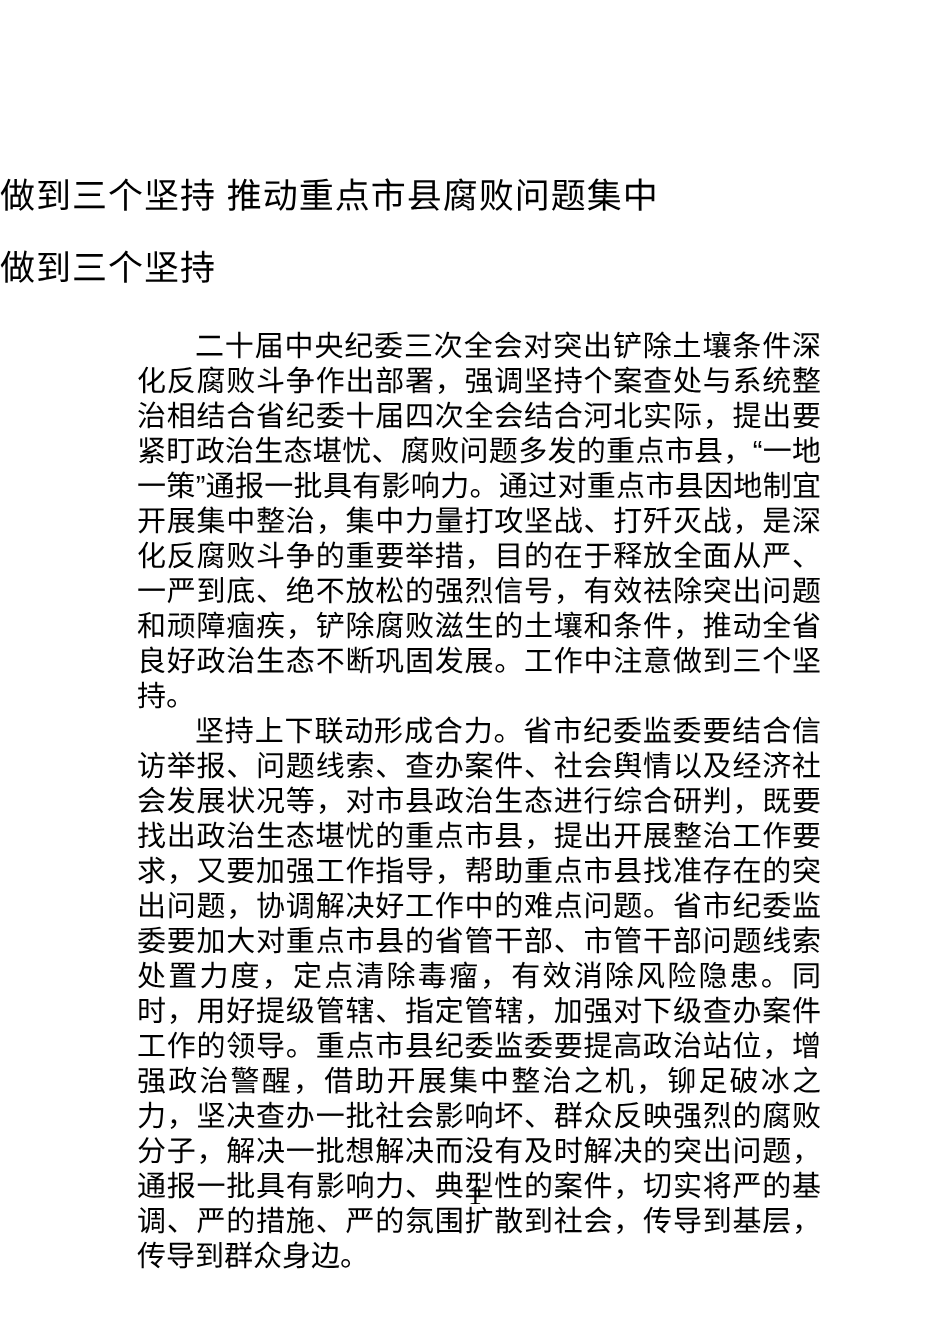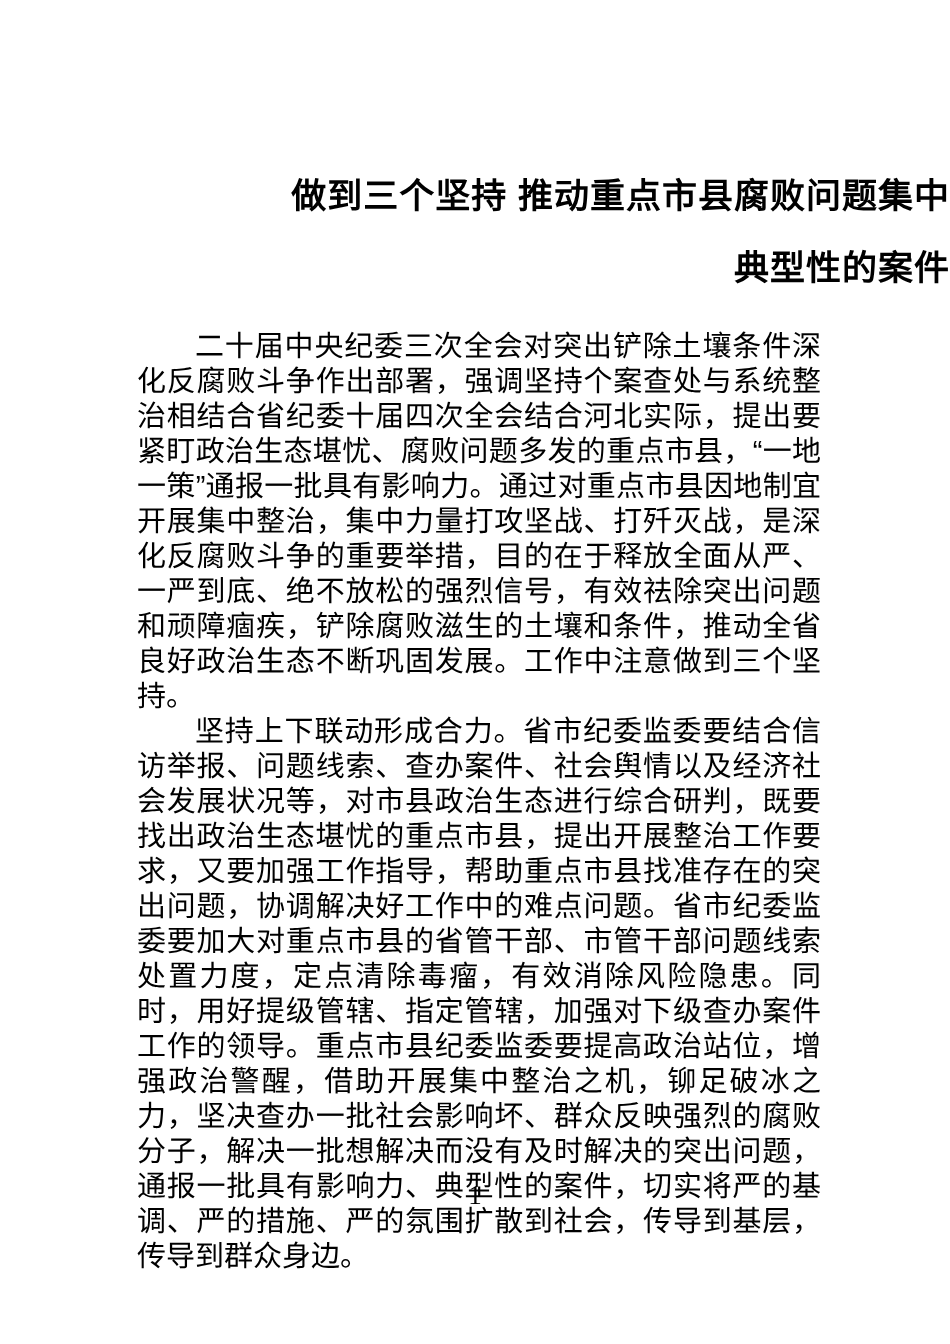--- a/index.html
+++ b/index.html
@@ -12,23 +12,23 @@
     width: 950px;
     height: 1344px;
     background: #ffffff;
     color: #000000;
     font-family: "Liberation Sans", "DejaVu Sans", sans-serif;
     overflow: hidden;
   }
   .doc-title {
     margin: 0;
     padding-top: 160px;
-    text-align: right;
+    text-align: left;
     font-size: 35px;
-    font-weight: 700;
+    font-weight: 400;
     line-height: 72px;
     letter-spacing: 1px;
     color: #000000;
   }
   .doc-title .title-line {
     display: block;
   }
   .doc-body {
     margin: 25px 0 0 137px;
     width: 684px;
@@ -53,21 +53,21 @@
     font-size: 27px;
     color: #000000;
   }
 </style>
 </head>
 <body>
 
 <div class="page">
   <h1 class="doc-title">
     <span class="title-line">做到三个坚持 推动重点市县腐败问题集中</span>
-    <span class="title-line">典型性的案件</span>
+    <span class="title-line">做到三个坚持</span>
   </h1>
 
   <div class="doc-body">
     <p class="para">二十届中央纪委三次全会对突出铲除土壤条件深化反腐败斗争作出部署，强调坚持个案查处与系统整治相结合省纪委十届四次全会结合河北实际，提出要紧盯政治生态堪忧、腐败问题多发的重点市县，“一地一策”通报一批具有影响力。通过对重点市县因地制宜开展集中整治，集中力量打攻坚战、打歼灭战，是深化反腐败斗争的重要举措，目的在于释放全面从严、一严到底、绝不放松的强烈信号，有效祛除突出问题和顽障痼疾，铲除腐败滋生的土壤和条件，推动全省良好政治生态不断巩固发展。工作中注意做到三个坚持。</p>
     <p class="para">坚持上下联动形成合力。省市纪委监委要结合信访举报、问题线索、查办案件、社会舆情以及经济社会发展状况等，对市县政治生态进行综合研判，既要找出政治生态堪忧的重点市县，提出开展整治工作要求，又要加强工作指导，帮助重点市县找准存在的突出问题，协调解决好工作中的难点问题。省市纪委监委要加大对重点市县的省管干部、市管干部问题线索处置力度，定点清除毒瘤，有效消除风险隐患。同时，用好提级管辖、指定管辖，加强对下级查办案件工作的领导。重点市县纪委监委要提高政治站位，增强政治警醒，借助开展集中整治之机，铆足破冰之力，坚决查办一批社会影响坏、群众反映强烈的腐败分子，解决一批想解决而没有及时解决的突出问题，通报一批具有影响力、典型性的案件，切实将严的基调、严的措施、严的氛围扩散到社会，传导到基层，传导到群众身边。</p>
   </div>
 
   <div class="page-number">1</div>
 </div>
 

